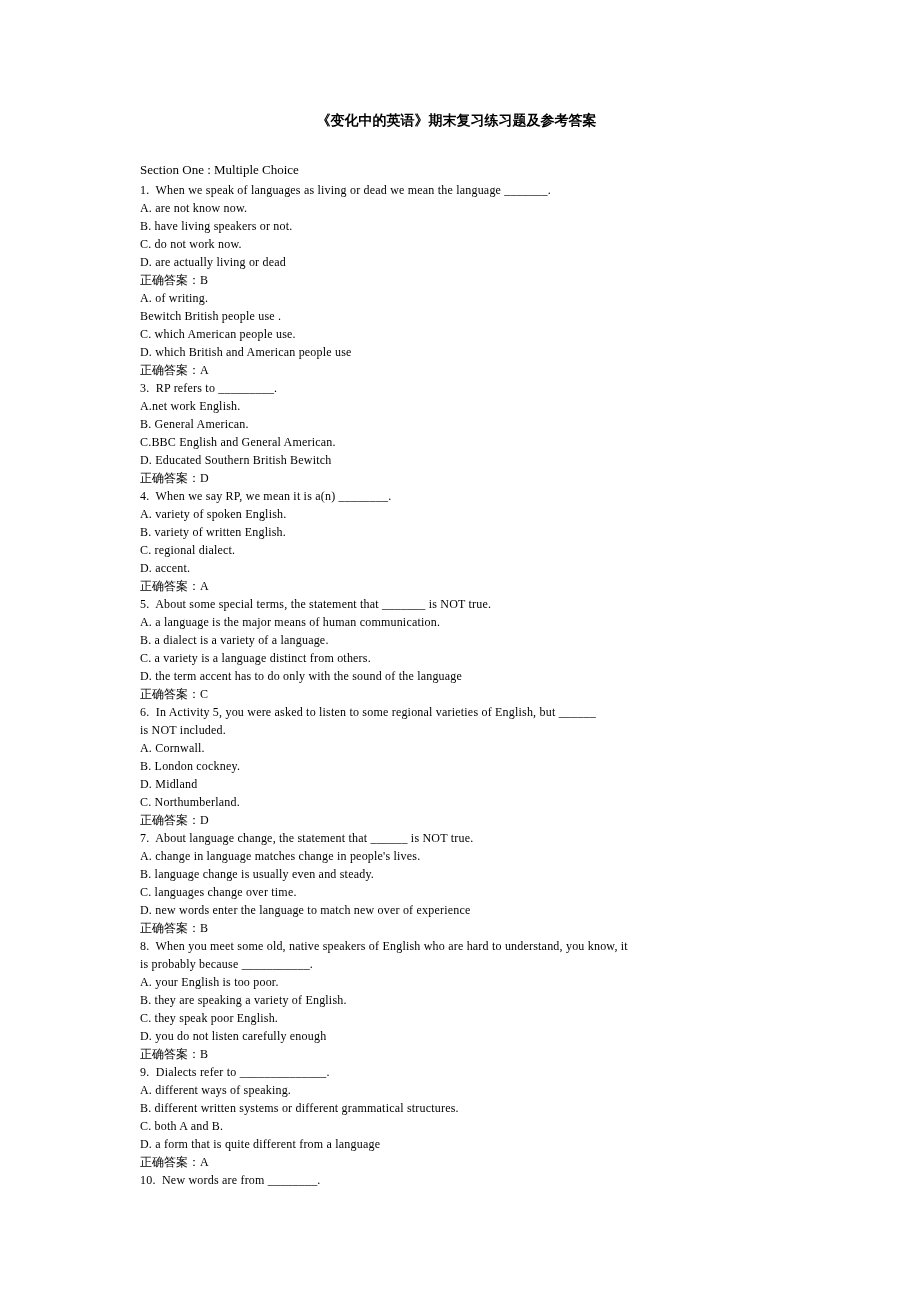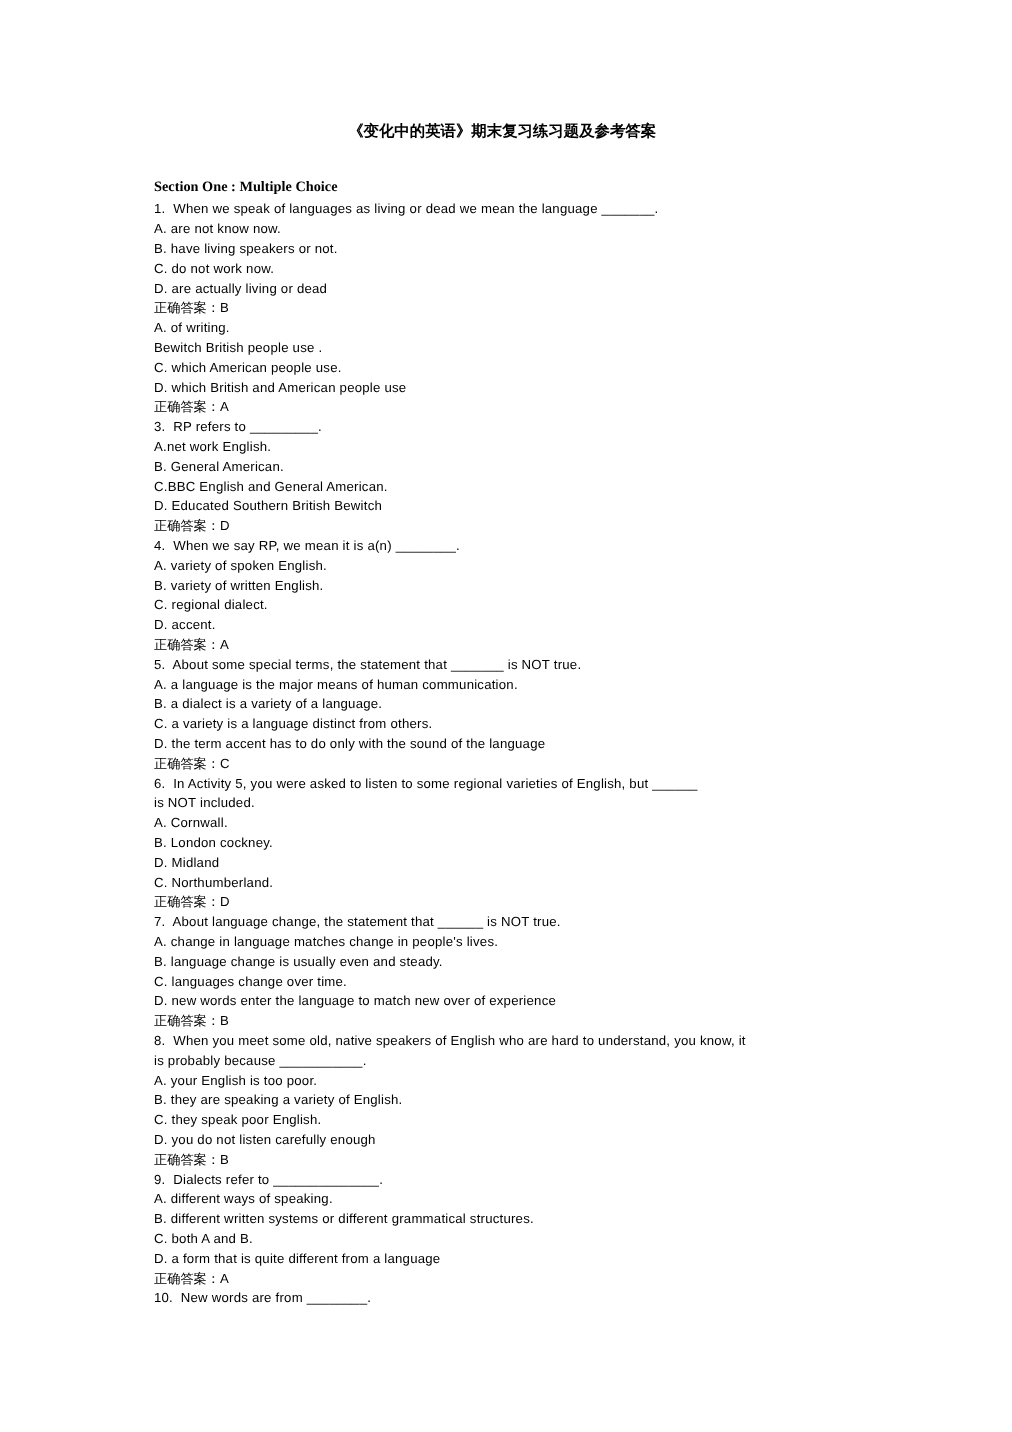--- a/index.html
+++ b/index.html
@@ -17,27 +17,27 @@
     font-size: 12px;
     line-height: 18px;
   }
   .title {
     text-align: center;
     font-weight: bold;
     font-size: 14px;
     margin-bottom: 2px;
   }
   .section-title {
-    font-weight: bold;
+    font-weight: normal;
     font-size: 13px;
     margin-bottom: 2px;
     margin-top: 31px;
   }
   .mono {
-    font-family: Liberation Sans, sans-serif;
+    font-family: Liberation Serif, serif;
     font-size: 12px;
     letter-spacing: 0.2px;
   }
   .line {
     white-space: pre;
   }
 </style>
 </head>
 <body>
 

